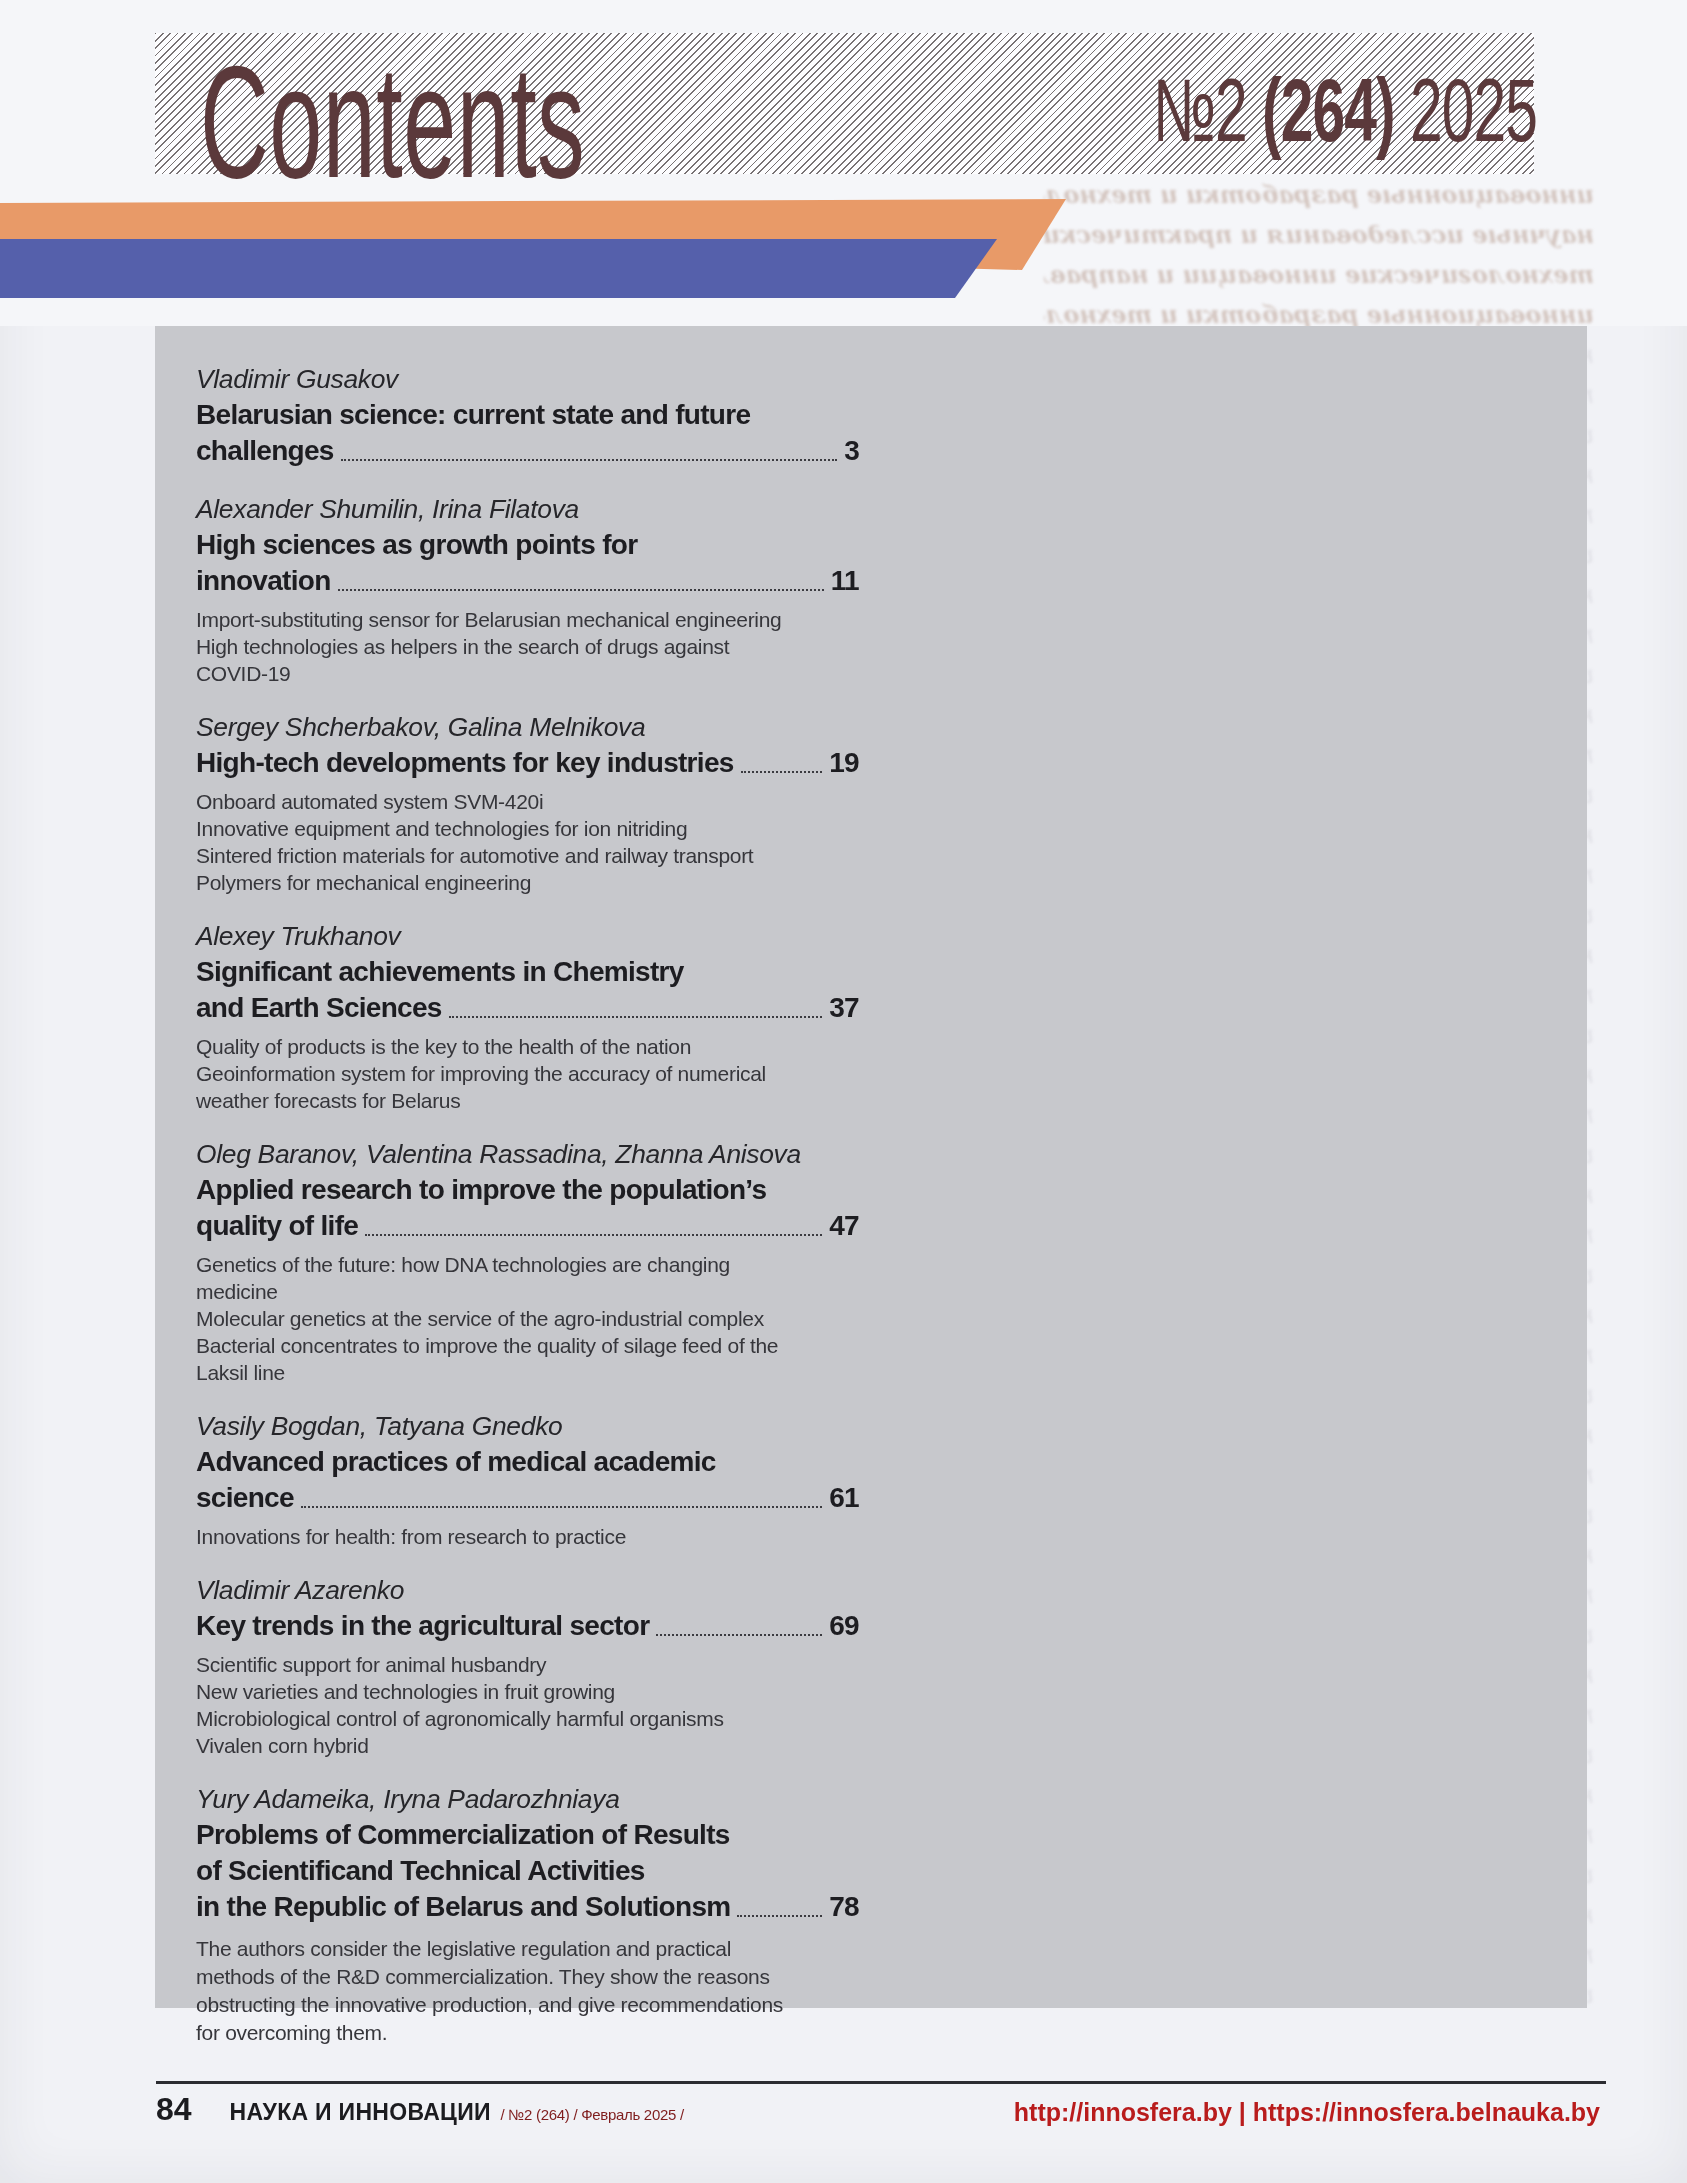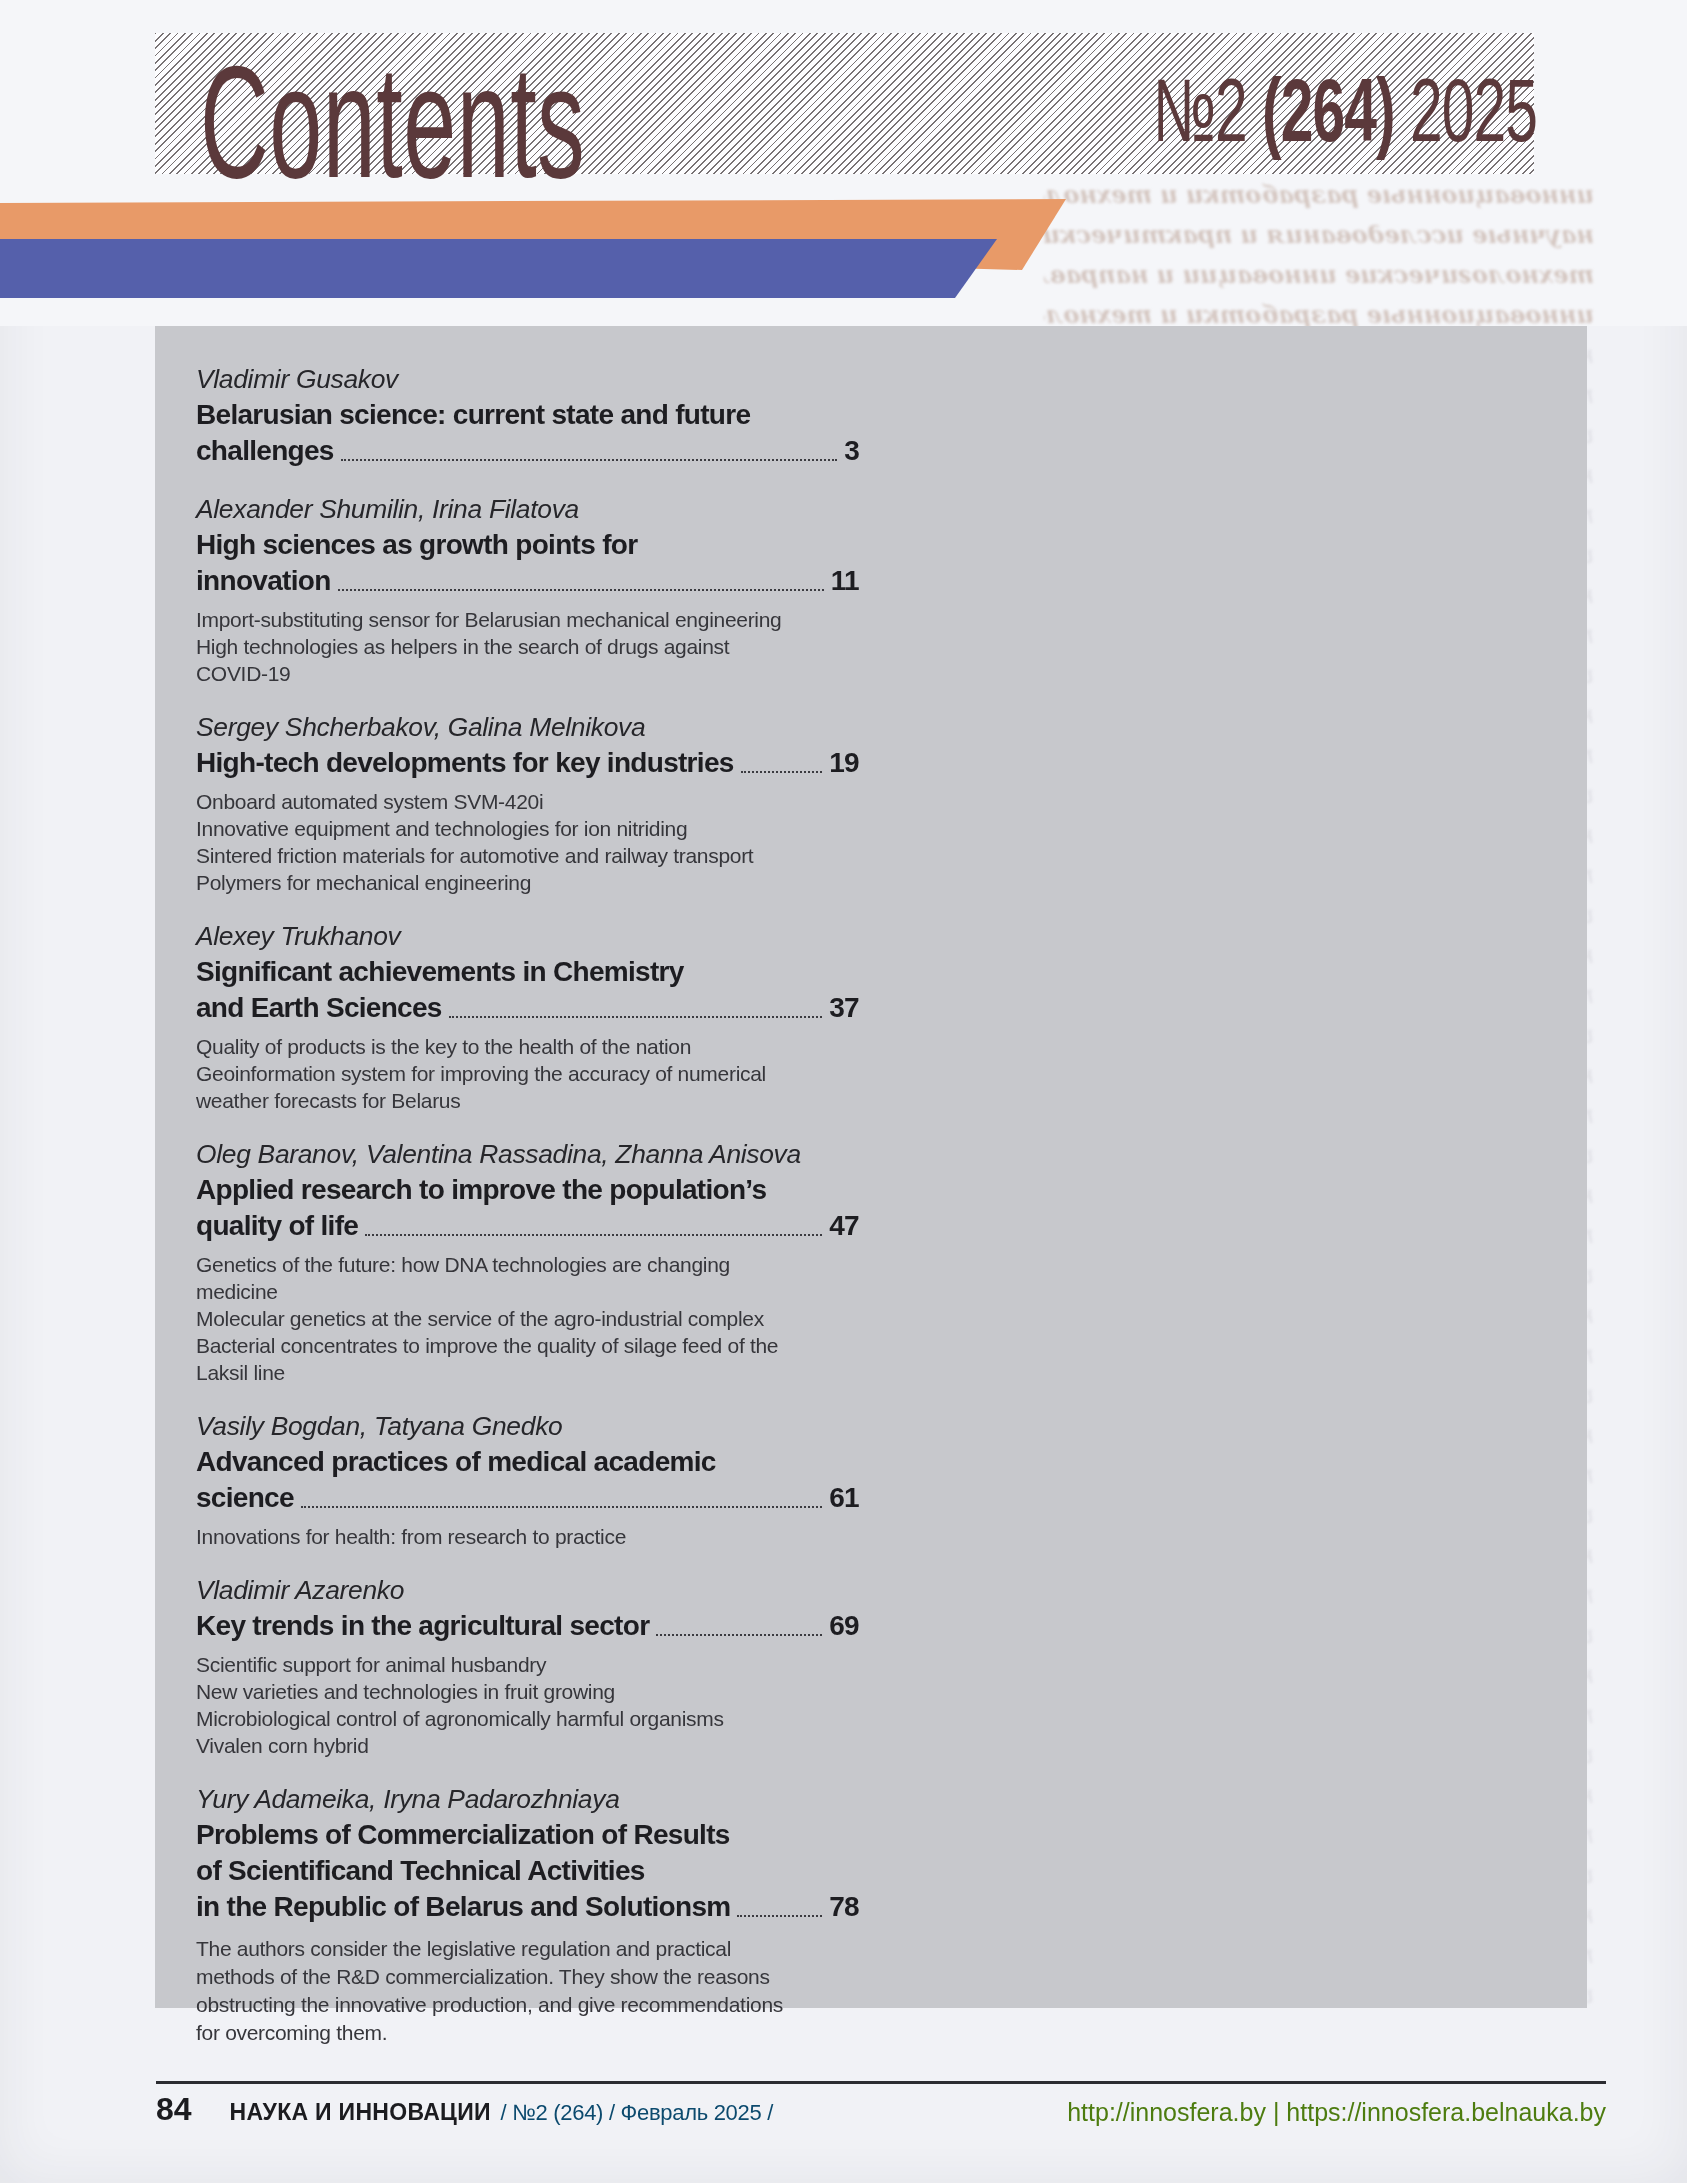--- a/index.html
+++ b/index.html
@@ -91,24 +91,24 @@
   .entry-description{
     margin-top:9.7px;font-size:21px;line-height:28px;color:#36363b;
     letter-spacing:-0.3px;max-width:616px;
   }
 
   
   .footer-rule{position:absolute;left:156px;top:2081px;width:1450px;height:2.8px;background:#2c2c31;}
   .footer-left{position:absolute;left:156px;top:2092px;display:flex;align-items:baseline;}
   .footer-page-number{font-weight:bold;font-size:32px;line-height:35px;color:#1c1c20;}
   .footer-journal{font-weight:bold;font-size:23px;color:#1c1c20;margin-left:38px;letter-spacing:0.3px;}
-  .footer-issue-info{font-size:22px;color:#0c4a6e;margin-left:9.7px;letter-spacing:-0.3px;}
+  .footer-issue-info{font-size:15px;color:#7f1d1d;margin-left:9.7px;letter-spacing:-0.3px;}
   .footer-links{
-    position:absolute;right:81px;top:2096px;
-    font-weight:normal;font-size:25px;line-height:33px;color:#4d7c0f;
+    position:absolute;right:87px;top:2096px;
+    font-weight:bold;font-size:25px;line-height:33px;color:#b91c1c;
     letter-spacing:0px;white-space:nowrap;
   }
 </style>
 </head>
 <body>
 
 <div class="page-scan">
   <div class="top-zone"></div>
 
   <div class="bleed-col">

